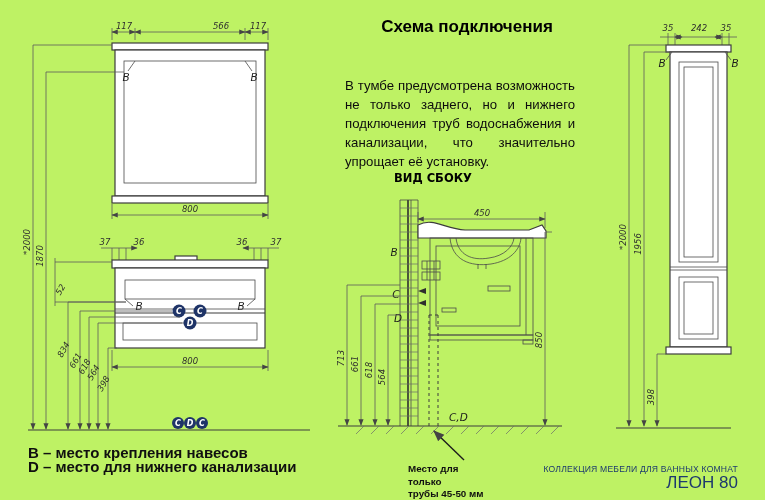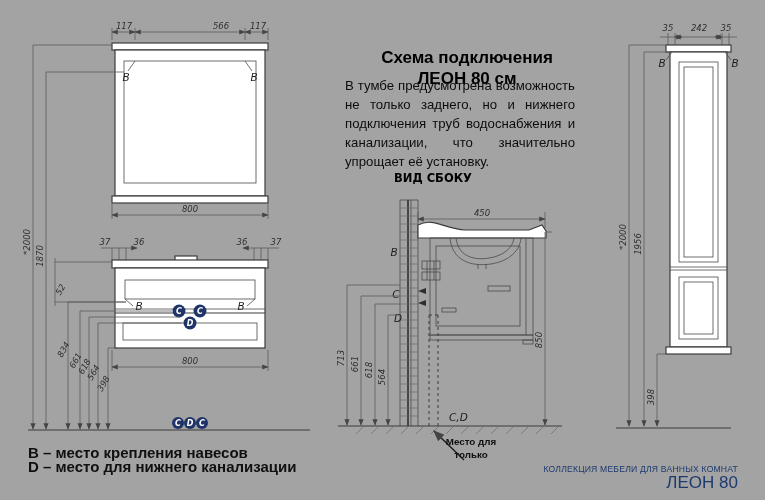--- a/index.html
+++ b/index.html
@@ -1,25 +1,25 @@
 <!DOCTYPE html>
 <html><head>
 <meta charset="utf-8">
 <style>
   html,body{margin:0;padding:0;background:#e8e8e8;}
-  #stage{position:relative;width:765px;height:500px;background:#a3a3a3;overflow:hidden;
+  #stage{position:relative;width:765px;height:500px;background:#bef264;overflow:hidden;
          font-family:"Liberation Sans",sans-serif;color:#111;}
   .abs{position:absolute;}
   
   #title-block{left:338px;top:16px;width:258px;text-align:center;font-weight:bold;
-               font-size:17px;line-height:21px;color:#000;margin-top:31px;}
+               font-size:17px;line-height:21px;color:#000;}
   #desc-block{left:345px;top:76px;width:230px;font-size:13.2px;line-height:19px;
               text-align:justify;color:#0d0d0d;}
   #legend-block{left:28px;top:446px;font-size:15px;font-weight:bold;line-height:13.5px;color:#101010;}
-  #note-block{left:408px;top:436px;width:126px;text-align:center;font-size:9.8px;
+  #note-block{left:408px;top:463px;width:126px;text-align:left;font-size:9.8px;
               font-weight:bold;line-height:12.5px;color:#101010;}
   #footer-collection{right:27px;top:464px;font-size:8.6px;color:#1d3a6e;letter-spacing:.2px;}
   #footer-model{right:27px;top:473px;font-size:17px;font-weight:normal;color:#1d3a6e;}
   #footer-collection,#footer-model{text-align:left;}
   
   svg{position:absolute;overflow:visible;}
   .obj{stroke:#3c3c3c;stroke-width:1.2;fill:#ffffff;}
   .objthin{stroke:#4a4a4a;stroke-width:0.8;fill:none;}
   .dimln{stroke:#5a5a5a;stroke-width:0.8;fill:none;}
   .hatch{stroke:#6a6a6a;stroke-width:0.7;fill:none;}
@@ -341,31 +341,31 @@
       <line class="dimln" x1="59" y1="349" x2="68" y2="349"></line>
       <line class="dimln" x1="59" y1="349" x2="59" y2="421" marker-end="url(#arR)"></line>
       <text class="dim" transform="rotate(-90 56 392)" x="56" y="392" text-anchor="middle">398</text>
     </g>
 
     <line x1="18" y1="423" x2="133" y2="423" stroke="#3c3c3c" stroke-width="1.2"></line>
   </svg>
 
   <div class="abs" id="title-block">
     <div>Схема подключения</div>
-    <div>ЛЕОН 80 см</div>
   </div>
 
   <div class="abs" id="desc-block">В тумбе предусмотрена возможность не только заднего, но и нижнего подключения труб водоснабжения и канализации, что значительно упрощает её установку.</div>
 
   <div class="abs" id="legend-block">
     <div>B – место крепления навесов</div>
     <div>D – место для нижнего канализации</div>
   </div>
 
   <div class="abs" id="note-block">
     <div>Место для</div>
     <div>только</div>
+    <div>трубы 45-50 мм</div>
   </div>
 
   <div class="abs" id="footer-collection">КОЛЛЕКЦИЯ МЕБЕЛИ ДЛЯ ВАННЫХ КОМНАТ</div>
   <div class="abs" id="footer-model">ЛЕОН 80</div>
 
 </div>
 
 </body></html>

